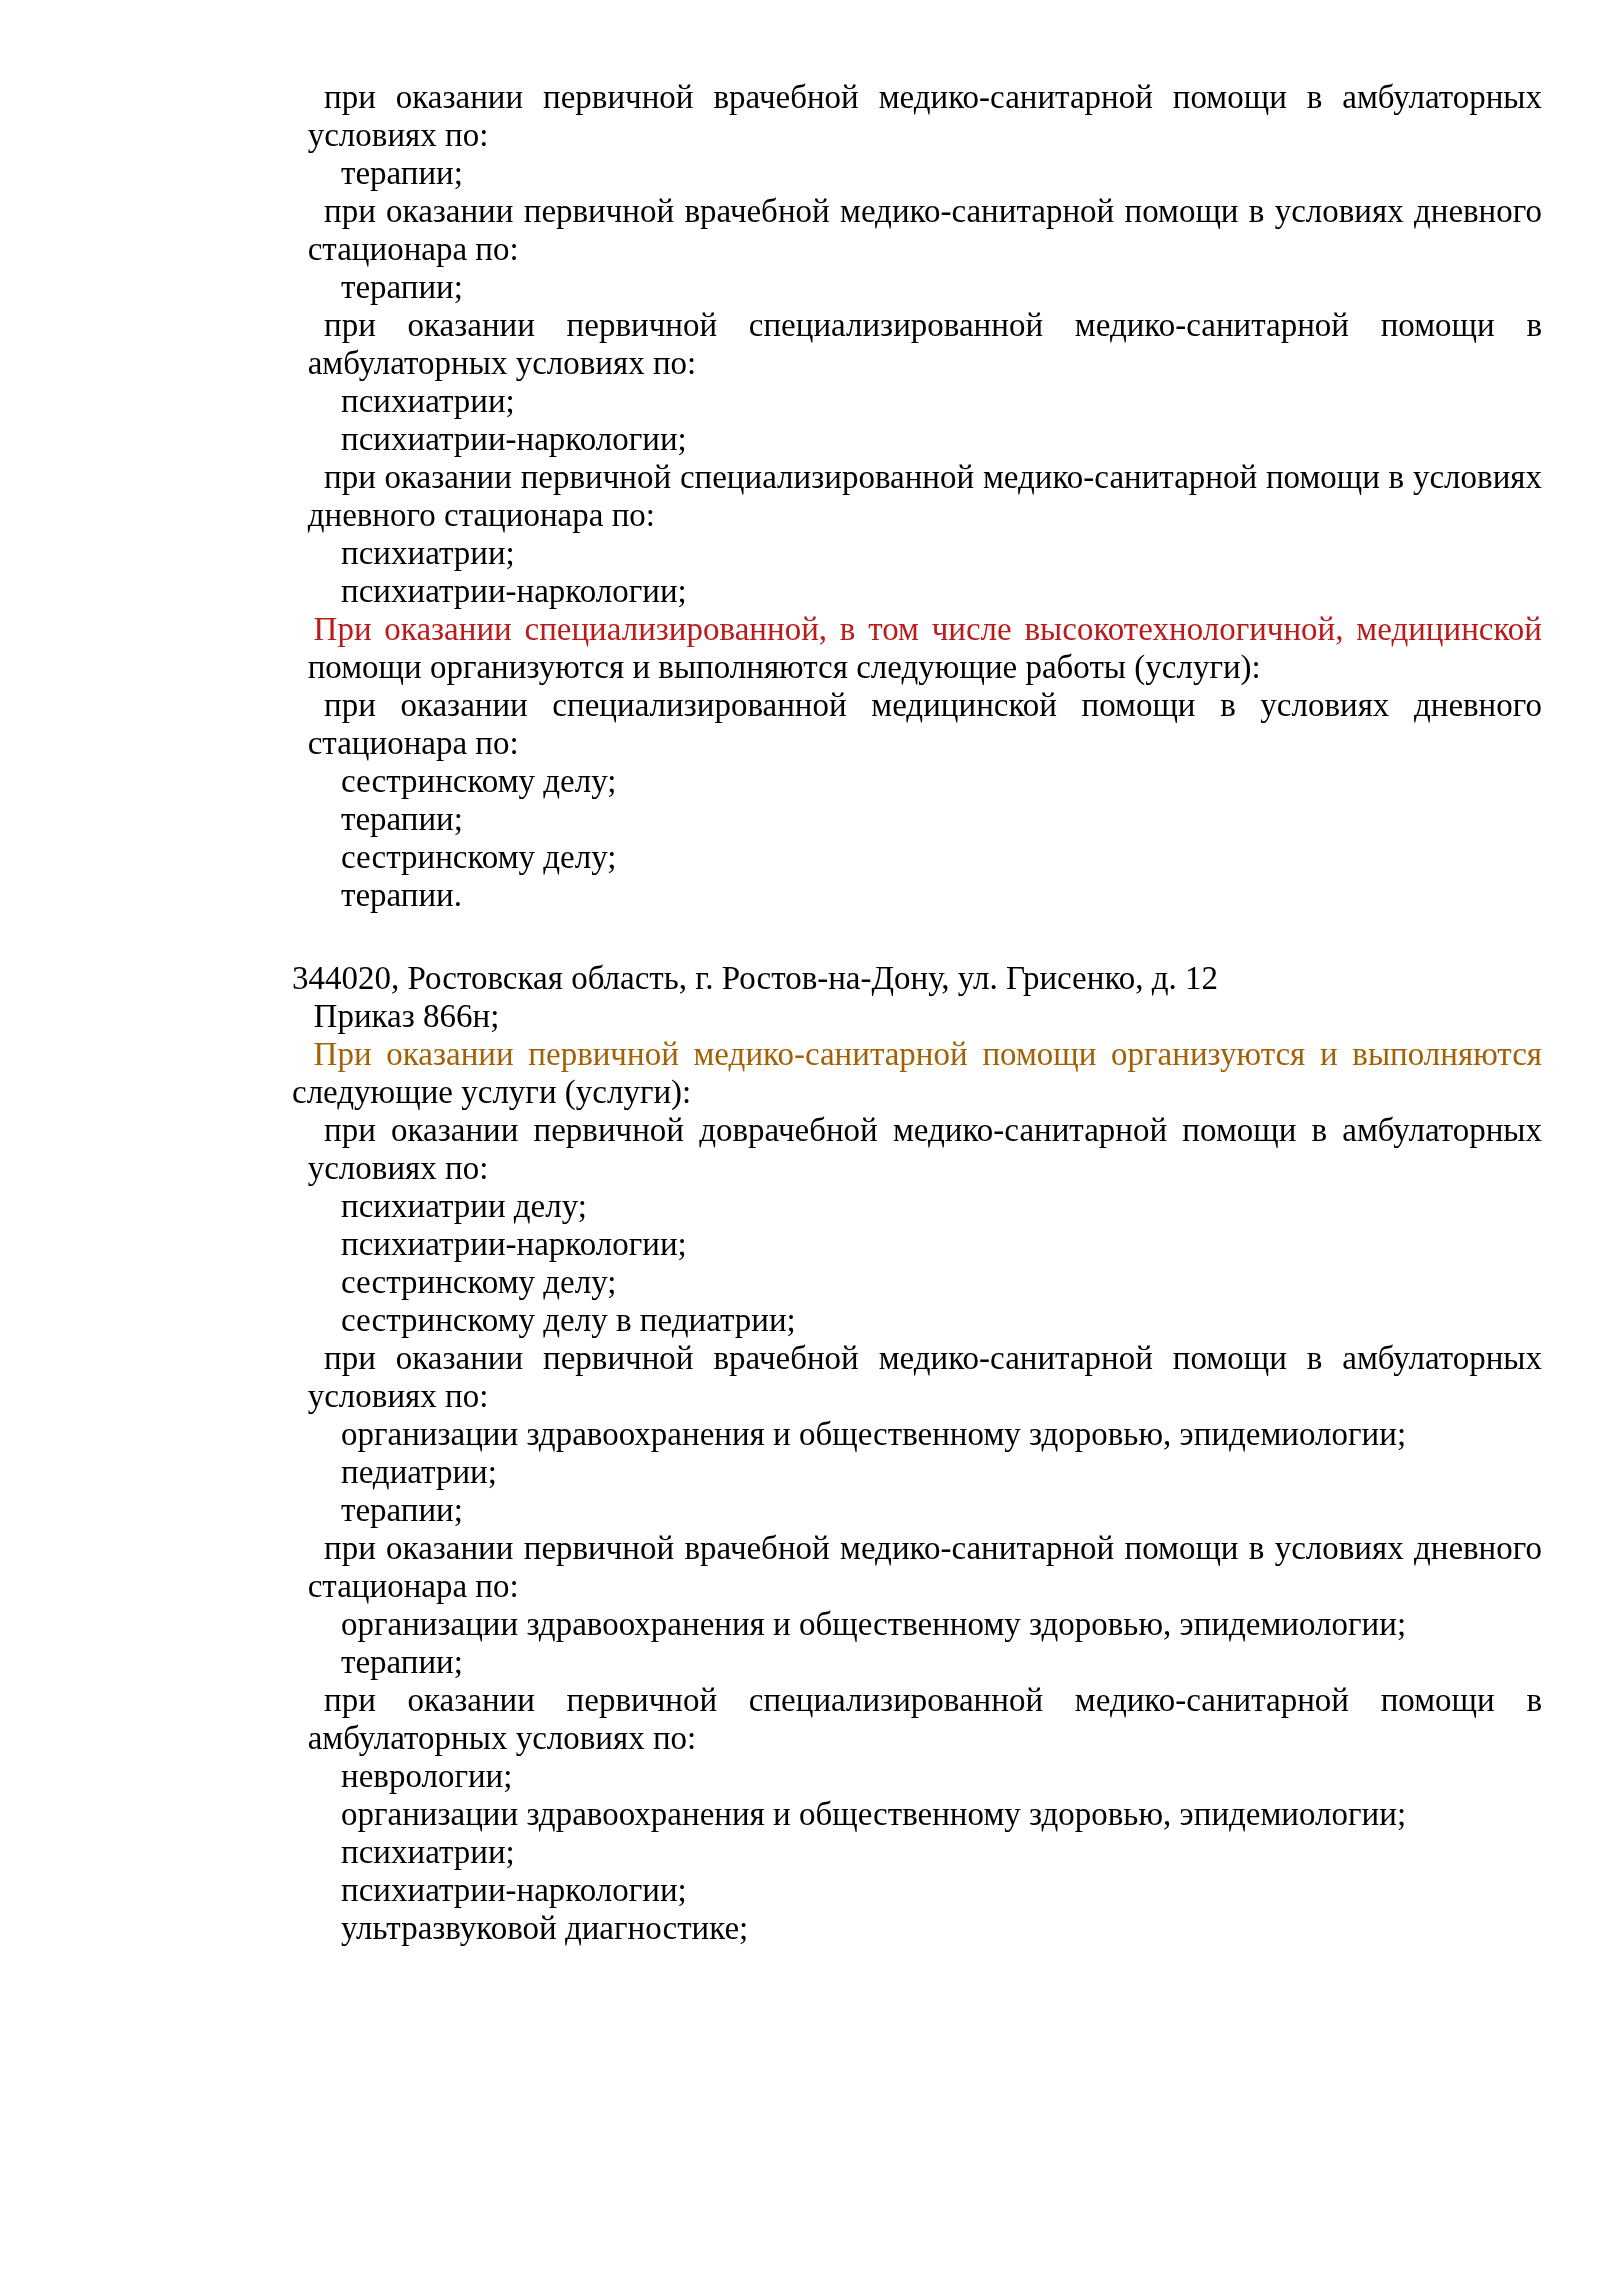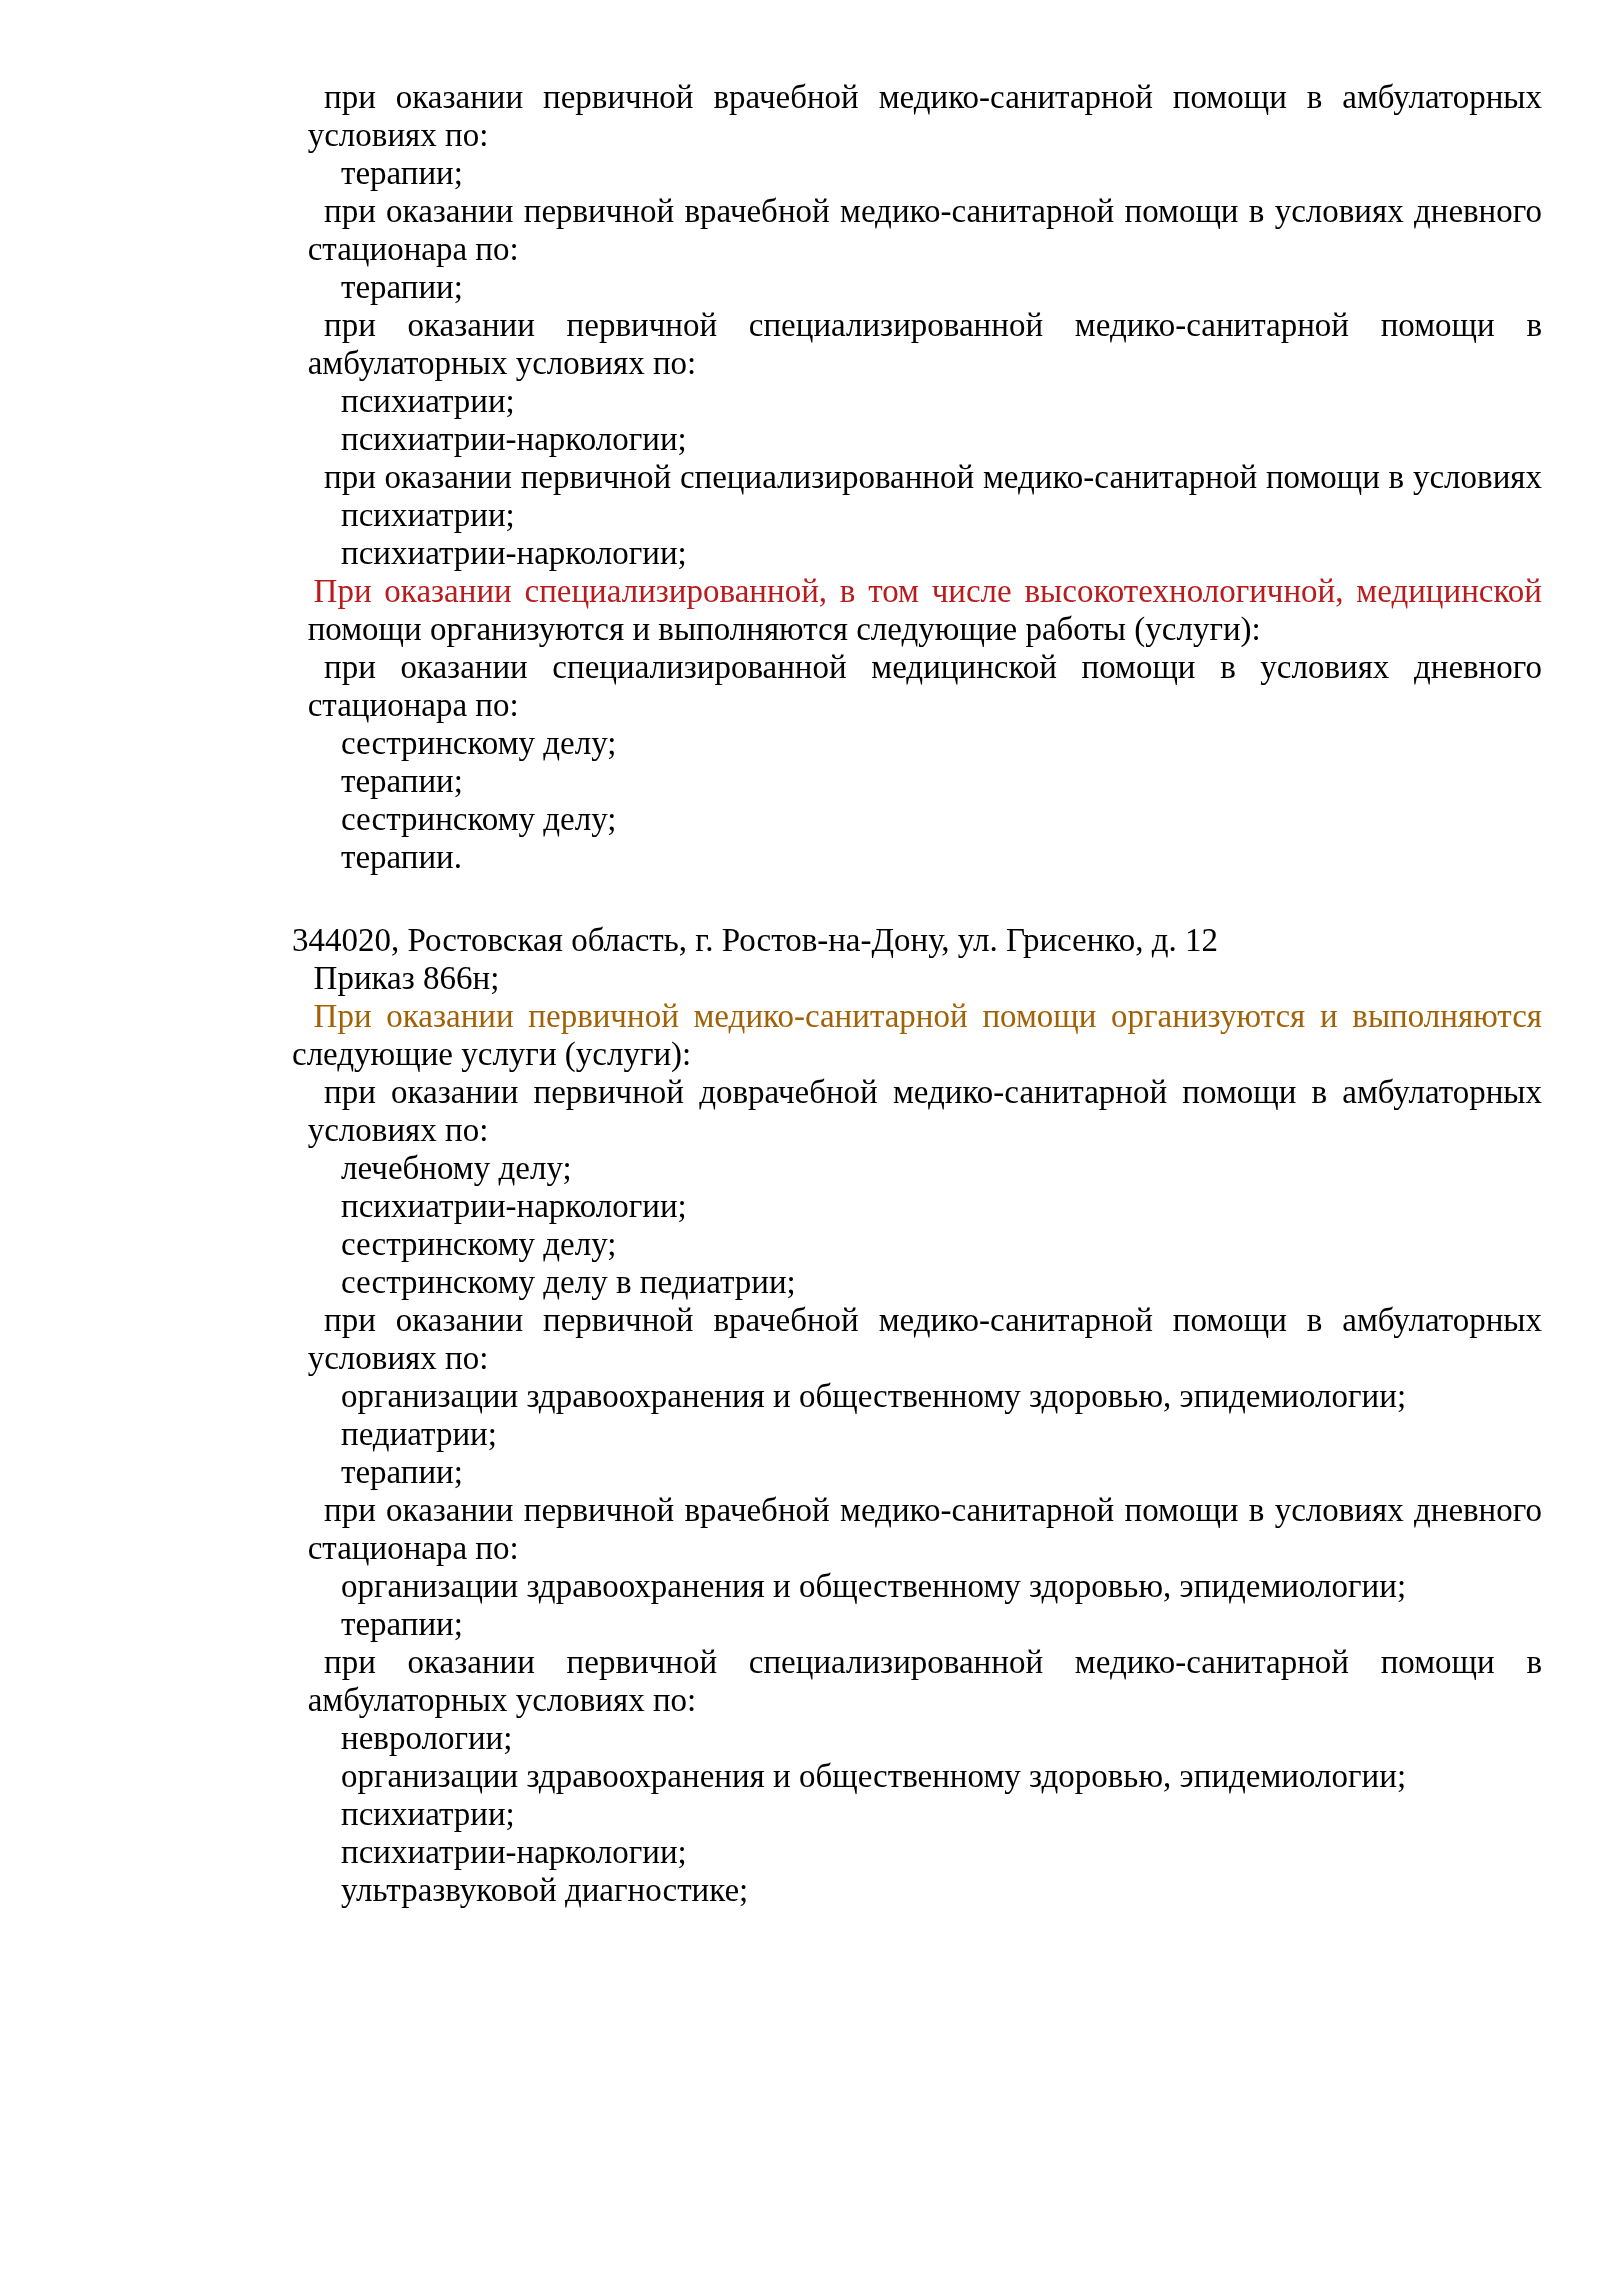--- a/index.html
+++ b/index.html
@@ -51,39 +51,40 @@
       <div class="line l1" style="color: rgb(0, 0, 0);">условиях по:</div>
       <div class="line l4" style="color: rgb(0, 0, 0);">терапии;</div>
       <div class="line l3 just" style="color: rgb(0, 0, 0);">при оказании первичной врачебной медико-санитарной помощи в условиях дневного</div>
       <div class="line l1" style="color: rgb(0, 0, 0);">стационара по:</div>
       <div class="line l4" style="color: rgb(0, 0, 0);">терапии;</div>
       <div class="line l3 just" style="color: rgb(0, 0, 0);">при оказании первичной специализированной медико-санитарной помощи в</div>
       <div class="line l1" style="color: rgb(0, 0, 0);">амбулаторных условиях по:</div>
       <div class="line l4" style="color: rgb(0, 0, 0);">психиатрии;</div>
       <div class="line l4" style="color: rgb(0, 0, 0);">психиатрии-наркологии;</div>
       <div class="line l3 just" style="color: rgb(0, 0, 0);">при оказании первичной специализированной медико-санитарной помощи в условиях</div>
+      <div class="line l1" style="color: rgb(0, 0, 0);">дневного стационара по:</div>
       <div class="line l4" style="color: rgb(0, 0, 0);">психиатрии;</div>
       <div class="line l4" style="color: rgb(0, 0, 0);">психиатрии-наркологии;</div>
       <div class="line l2 just" style="color: #b91c1c;">При оказании специализированной, в том числе высокотехнологичной, медицинской</div>
       <div class="line l1" style="color: rgb(0, 0, 0);">помощи организуются и выполняются следующие работы (услуги):</div>
       <div class="line l3 just" style="color: rgb(0, 0, 0);">при оказании специализированной медицинской помощи в условиях дневного</div>
       <div class="line l1" style="color: rgb(0, 0, 0);">стационара по:</div>
       <div class="line l4" style="color: rgb(0, 0, 0);">сестринскому делу;</div>
       <div class="line l4" style="color: rgb(0, 0, 0);">терапии;</div>
       <div class="line l4" style="color: rgb(0, 0, 0);">сестринскому делу;</div>
       <div class="line l4" style="color: rgb(0, 0, 0);">терапии.</div>
     </div>
     <div class="section">
       <div class="line l0" style="color: rgb(0, 0, 0);">344020, Ростовская область, г. Ростов-на-Дону, ул. Грисенко, д. 12</div>
       <div class="line l2" style="color: rgb(0, 0, 0);">Приказ 866н;</div>
       <div class="line l2 just" style="color: #a16207;">При оказании первичной медико-санитарной помощи организуются и выполняются</div>
       <div class="line l0" style="color: rgb(0, 0, 0);">следующие услуги (услуги):</div>
       <div class="line l3 just" style="color: rgb(0, 0, 0);">при оказании первичной доврачебной медико-санитарной помощи в амбулаторных</div>
       <div class="line l1" style="color: rgb(0, 0, 0);">условиях по:</div>
-      <div class="line l4" style="color: rgb(0, 0, 0);">лечебному делу;</div>
+      <div class="line l4" style="color: rgb(0, 0, 0);">психиатрии делу;</div>
       <div class="line l4" style="color: rgb(0, 0, 0);">психиатрии-наркологии;</div>
       <div class="line l4" style="color: rgb(0, 0, 0);">сестринскому делу;</div>
       <div class="line l4" style="color: rgb(0, 0, 0);">сестринскому делу в педиатрии;</div>
       <div class="line l3 just" style="color: rgb(0, 0, 0);">при оказании первичной врачебной медико-санитарной помощи в амбулаторных</div>
       <div class="line l1" style="color: rgb(0, 0, 0);">условиях по:</div>
       <div class="line l4" style="color: rgb(0, 0, 0);">организации здравоохранения и общественному здоровью, эпидемиологии;</div>
       <div class="line l4" style="color: rgb(0, 0, 0);">педиатрии;</div>
       <div class="line l4" style="color: rgb(0, 0, 0);">терапии;</div>
       <div class="line l3 just" style="color: rgb(0, 0, 0);">при оказании первичной врачебной медико-санитарной помощи в условиях дневного</div>
       <div class="line l1" style="color: rgb(0, 0, 0);">стационара по:</div>

